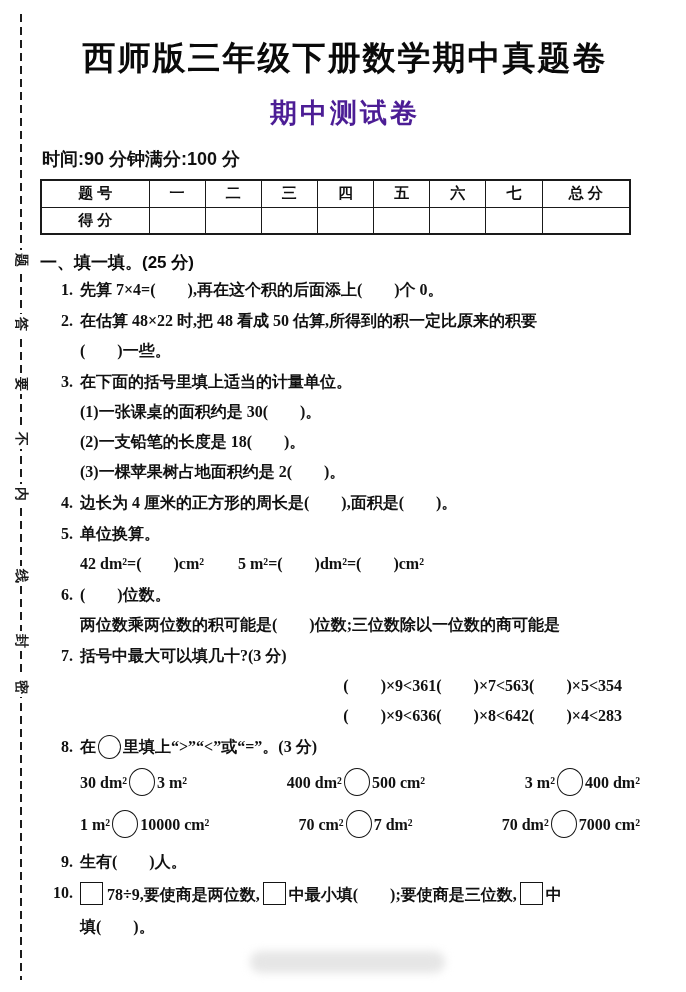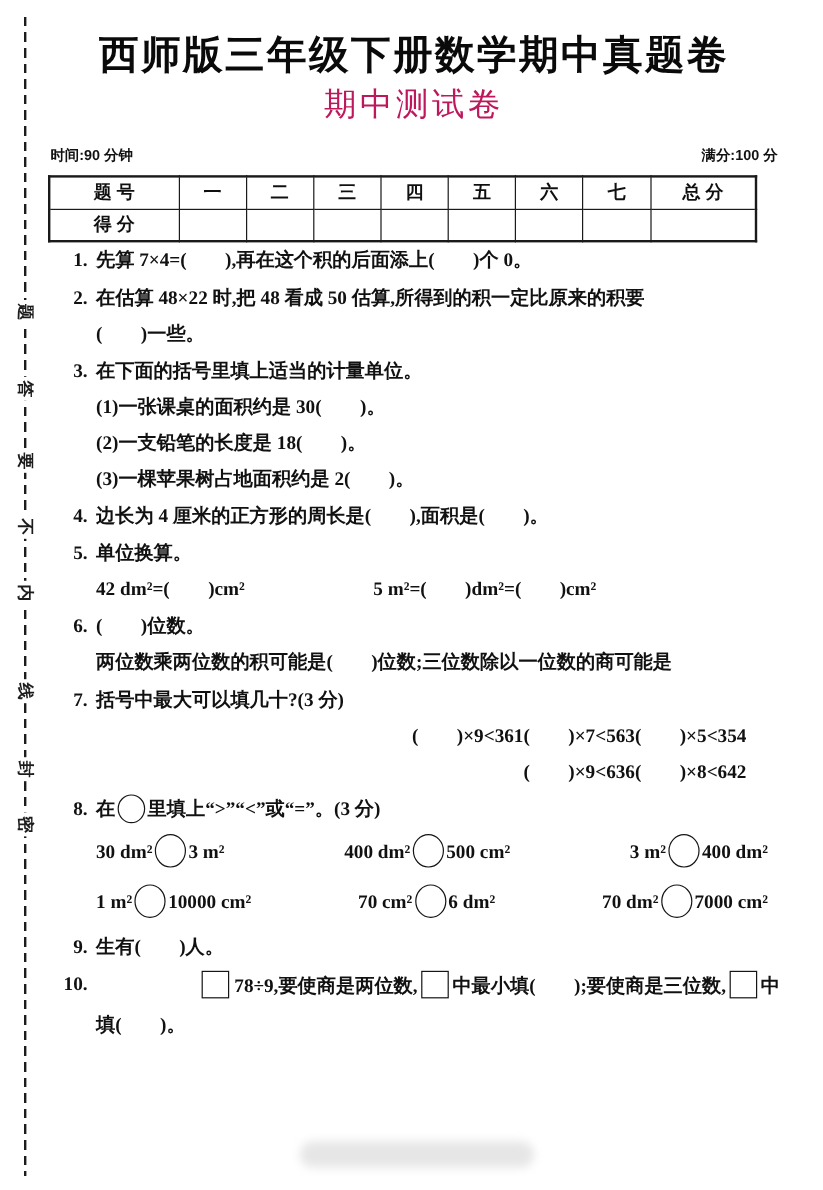--- a/index.html
+++ b/index.html
@@ -9,56 +9,56 @@
 
   
   .seal-line { position:absolute; left:20px; top:14px; width:2px; height:966px;
     background:repeating-linear-gradient(to bottom,#1c1c1c 0 8px, transparent 8px 13px); }
   .seal-char { position:absolute; left:-9px; width:20px; height:20px; background:#fff;
     font-family:"Liberation Sans",sans-serif; font-size:14px; font-weight:600; color:#1c1c1c;
     display:flex; align-items:center; justify-content:center;
     transform:rotate(90deg); }
 
   
-  .content { position:absolute; left:40px; top:0; width:610px; }
+  .content { position:absolute; left:40px; top:12px; width:610px; }
   .title { margin-top:24px; text-align:center; font-family:"Liberation Sans",sans-serif;
     font-weight:700; font-size:33px; letter-spacing:2px; color:#0a0a0a; }
-  .subtitle { text-align:center; font-family:"Liberation Sans",sans-serif;
-    font-weight:400; font-size:27px; letter-spacing:3px; color:#be185d; }
-  .meta-row { margin-top:16px; display:flex; justify-content:space-between;
-    font-family:"Liberation Sans",sans-serif; font-weight:700; font-size:12px; padding:0 2px; }
+  .subtitle { margin-top:14px; text-align:center; font-family:"Liberation Sans",sans-serif;
+    font-weight:700; font-size:27px; letter-spacing:3px; color:#4c1d95; }
+  .meta-row { margin-top:16px; display:flex; 
+    font-family:"Liberation Sans",sans-serif; font-weight:700; font-size:18px; padding:0 2px; }
 
   
   table.score { margin-top:8px; width:591px; border-collapse:collapse; table-layout:fixed;
     border:2.5px solid #1a1a1a; }
   table.score td { border:1.2px solid #1a1a1a; height:27px; text-align:center;
     font-family:"Liberation Sans",sans-serif; font-weight:600; font-size:15px; color:#0f0f0f; }
   table.score td.first { width:108px; }
   table.score td.last { width:88px; }
 
   
   .section-heading { margin-top:16px; font-family:"Liberation Sans",sans-serif;
     font-weight:700; font-size:17px; color:#0a0a0a; }
   .qwrap { font-size:16px; line-height:30px; font-weight:600; }
   .q { display:flex; margin-top:1px; }
   .qnum { width:40px; min-width:40px; text-align:right; padding-right:7px;
     font-weight:700; }
   .qtext { flex:1; }
   .gap-cols { display:flex; justify-content:flex-end; padding-right:28px; }
-  .conv2 { margin-left:107px; }
+  .conv2 { margin-left:34px; }
 
   .circle { display:inline-block; width:26px; height:28px; border:1.6px solid #151515;
     border-radius:50%; vertical-align:-8px; margin:0 2px; }
   .circle.small { width:23px; height:24px; vertical-align:-7px; }
   .cmp-row { display:flex; justify-content:space-between; padding-right:10px;
     line-height:42px; }
   .sqbox { display:inline-block; width:23px; height:23px; border:1.5px solid #151515;
     vertical-align:-5px; margin:0 4px 0 0; background:#fff; }
   .sqbox.mid { margin:0 3px; }
-  .q10line { line-height:34px;text-align:right; }
+  .q10line { line-height:34px; }
 
   .scan-artifact { position:absolute; left:250px; top:951px; width:195px; height:22px;
     background:#e6e6e6; border-radius:11px; filter:blur(4px); }
 </style>
 </head>
 <body>
 
 <div class="page">
 
   <div class="seal-line">
@@ -102,20 +102,21 @@
         <td></td>
         <td></td>
         <td></td>
         <td></td>
         <td></td>
         <td class="last"></td>
       </tr>
     </tbody>
       </table>
 
+    <div class="section-heading">一、填一填。(25 分)</div>
 
     <div class="qwrap">
 
       <div class="q">
         <span class="qnum">1.</span>
         <span class="qtext">
           <span style="display:block">先算 7×4=(　　),再在这个积的后面添上(　　)个 0。</span>
         </span>
       </div>
 
@@ -165,38 +166,39 @@
         <span class="qtext">
           <span style="display:block">括号中最大可以填几十?(3 分)</span>
           <span class="gap-cols">
             <span>(　　)×9&lt;361</span>
             <span>(　　)×7&lt;563</span>
             <span>(　　)×5&lt;354</span>
           </span>
           <span class="gap-cols">
             <span>(　　)×9&lt;636</span>
             <span>(　　)×8&lt;642</span>
+            <span>(　　)×4&lt;283</span>
           </span>
         </span>
       </div>
 
       <div class="q">
         <span class="qnum">8.</span>
         <span class="qtext">
           <span style="display:block">
             <span>在</span><span class="circle small"></span><span>里填上“&gt;”“&lt;”或“=”。(3 分)</span>
           </span>
           <span class="cmp-row">
             <span><span>30 dm²</span><span class="circle"></span><span>3 m²</span></span>
             <span><span>400 dm²</span><span class="circle"></span><span>500 cm²</span></span>
             <span><span>3 m²</span><span class="circle"></span><span>400 dm²</span></span>
           </span>
           <span class="cmp-row">
             <span><span>1 m²</span><span class="circle"></span><span>10000 cm²</span></span>
-            <span><span>70 cm²</span><span class="circle"></span><span>6 dm²</span></span>
+            <span><span>70 cm²</span><span class="circle"></span><span>7 dm²</span></span>
             <span><span>70 dm²</span><span class="circle"></span><span>7000 cm²</span></span>
           </span>
         </span>
       </div>
 
       <div class="q">
         <span class="qnum">9.</span>
         <span class="qtext">
           <span style="display:block">生有(　　)人。</span>
         </span>

